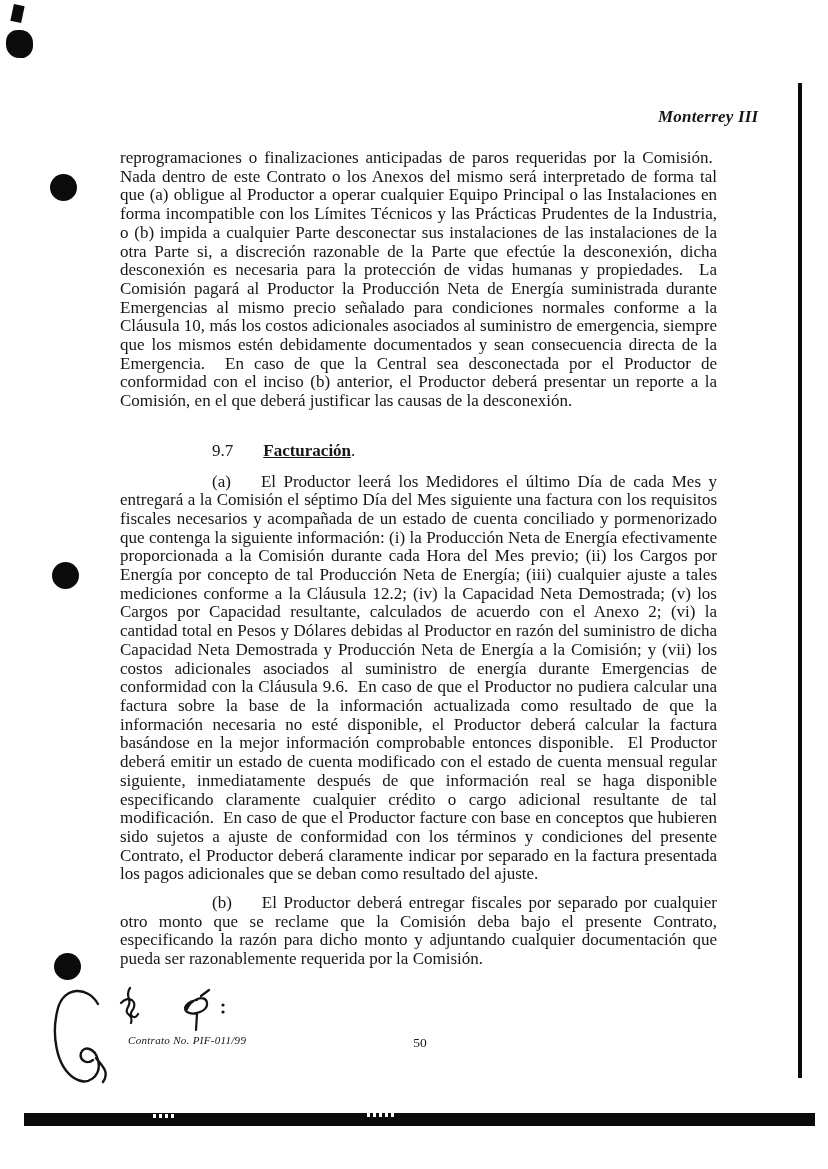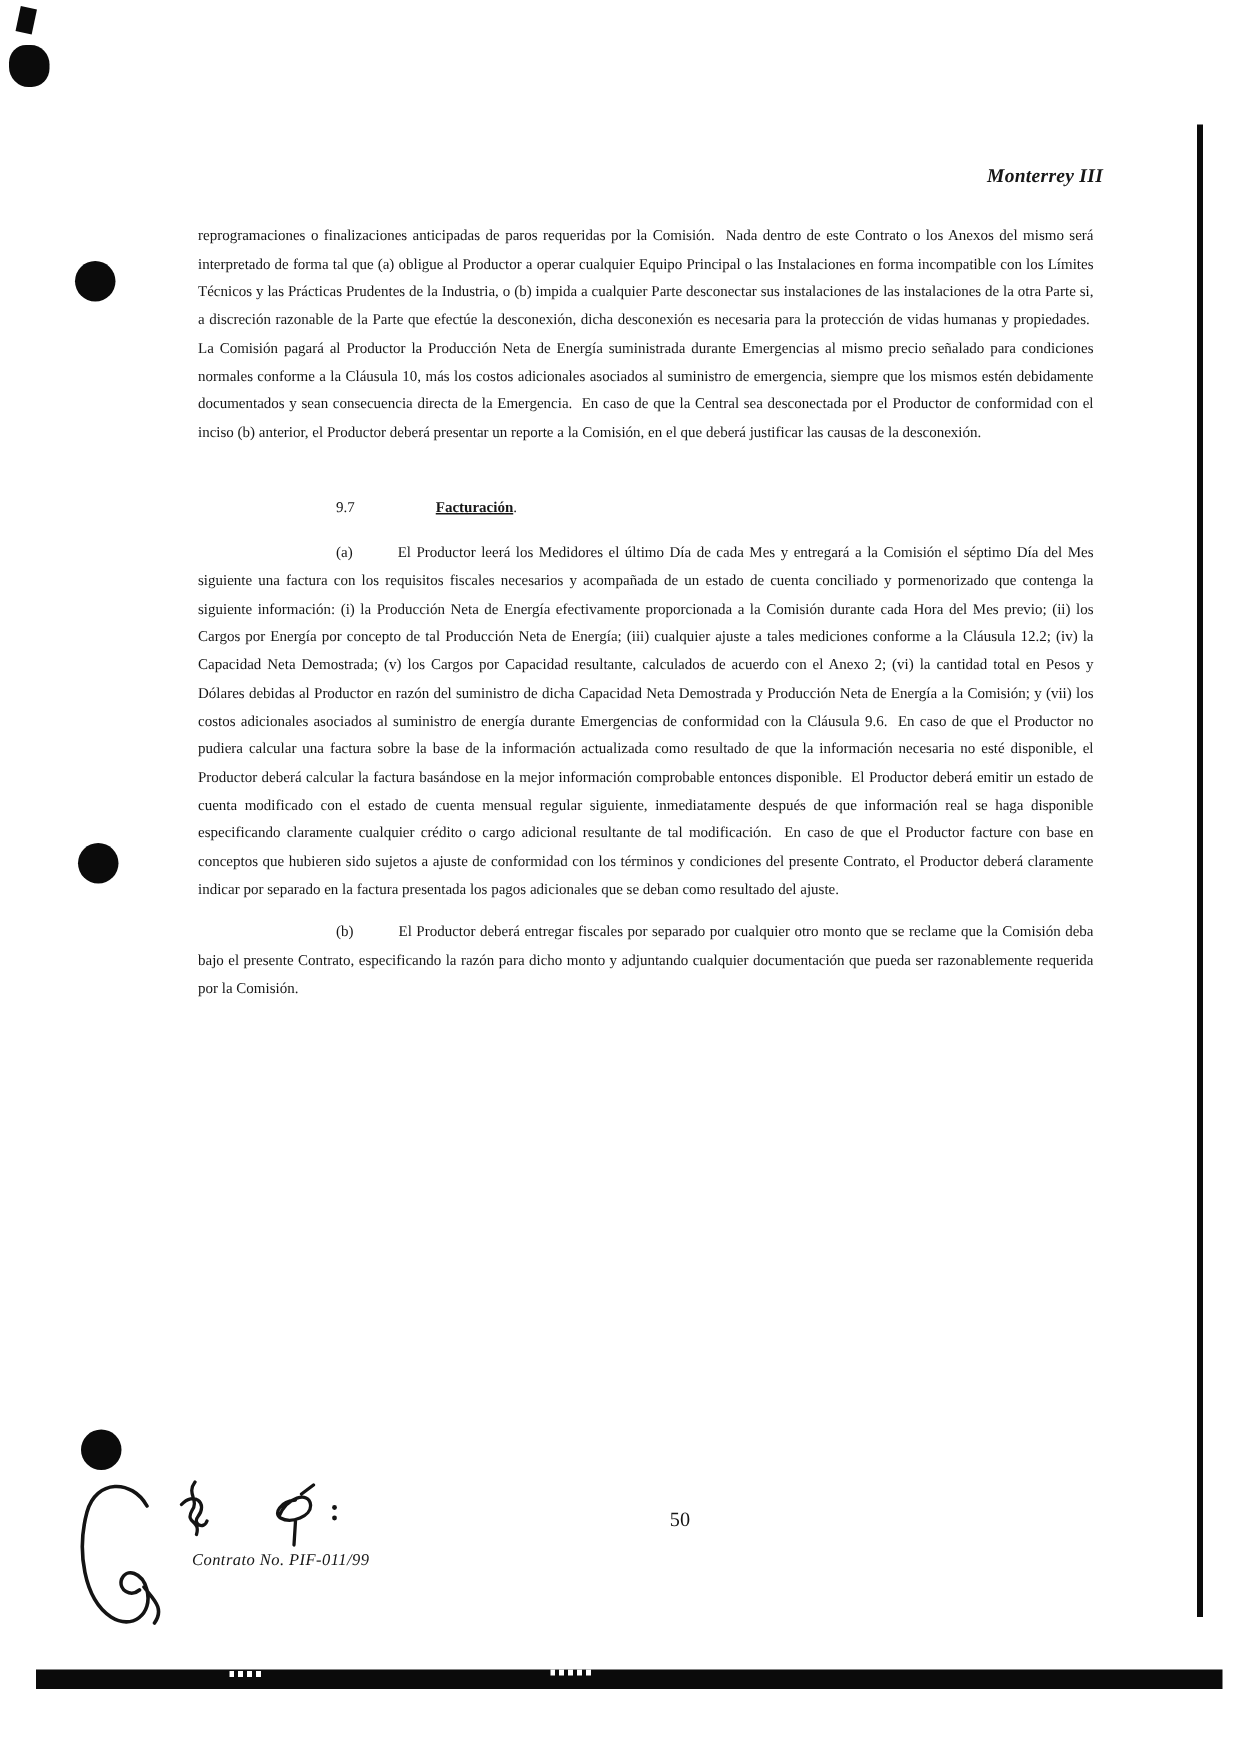--- a/index.html
+++ b/index.html
@@ -37,41 +37,41 @@
   }
   .bar-dash{
     position:absolute;top:1px;height:4px;
     background:repeating-linear-gradient(90deg,#ffffff 0 3px,rgba(255,255,255,0) 3px 6px);
   }
   .bar-dash-1{left:153px;width:22px;}
   .bar-dash-2{left:367px;width:28px;}
   
   .doc-header{
     position:absolute;left:658px;top:109px;width:130px;
-    font-style:italic;font-weight:bold;font-size:13px;line-height:16px;
+    font-style:italic;font-weight:bold;font-size:17px;line-height:16px;
     letter-spacing:.2px;
   }
   
   .page-text{
-    position:absolute;left:132px;top:149px;width:597px;
-    font-size:10px;line-height:18.7px;
+    position:absolute;left:120px;top:149px;width:597px;
+    font-size:17px;line-height:18.7px;
     text-align:justify;
   }
   .page-text p{margin:0;}
   .p-indent{text-indent:92px;}
   .sec-heading{margin-top:31px !important;text-indent:92px;}
   .after-heading{margin-top:12px !important;}
   .para-gap{margin-top:10px !important;}
   .sec98-gap{margin-top:13px !important;}
   .tab{display:inline-block;width:30px;}
   .tab-sm{display:inline-block;width:24px;}
-  .bold-underline{font-weight:bold;text-decoration:underline;margin-left:24px;}
+  .bold-underline{font-weight:bold;text-decoration:underline;}
   
   .page-number{
-    position:absolute;left:380px;top:1005px;width:80px;text-align:right;
+    position:absolute;left:380px;top:1035px;width:80px;text-align:center;
     font-size:13.5px;
   }
   .footer-note{
     position:absolute;left:128px;top:1034px;
     font-style:italic;font-size:11px;letter-spacing:.3px;
   }
   .signature{
     position:absolute;left:48px;top:978px;width:195px;height:112px;
   }
   .signature svg{width:100%;height:100%;}

